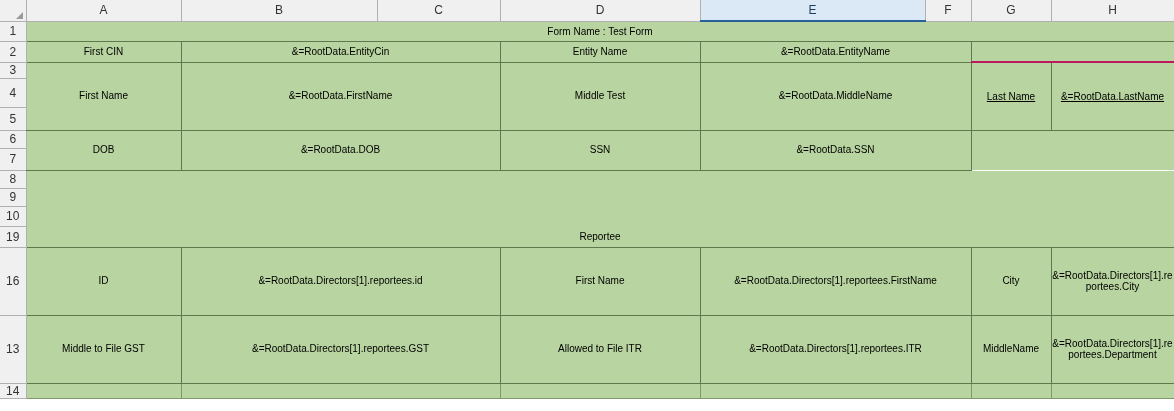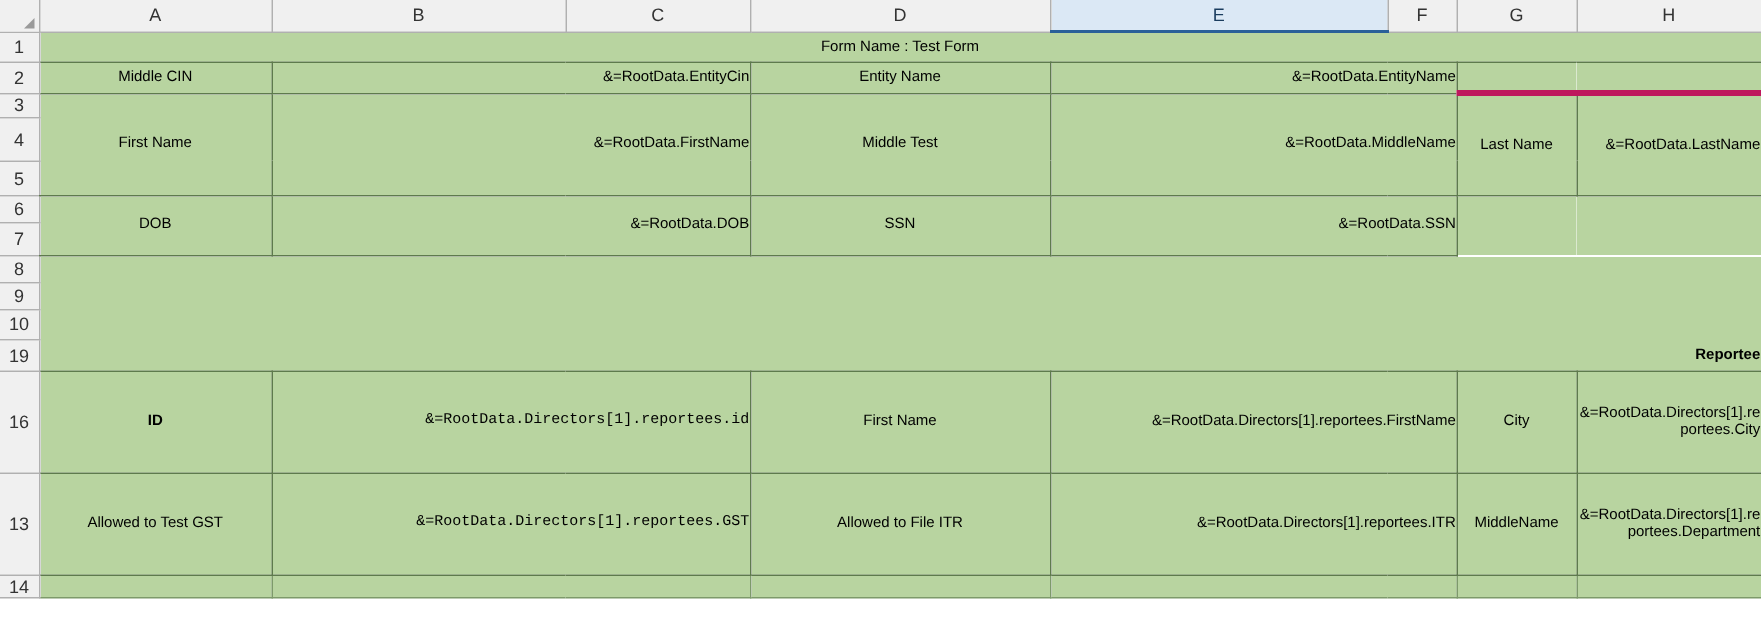--- a/index.html
+++ b/index.html
@@ -86,28 +86,28 @@
     line-height: 1.15;
     white-space: normal;
     word-wrap: break-word;
   }
   .cell.blank {
     background: #b8d4a0;
     border-right: none;
     border-bottom: none;
   }
   .ctr { text-align: center; }
-  .lft { text-align: right; }
-  .bold { font-weight: bold; }
-  .bot { vertical-align: bottom; padding-bottom: 2px; font-family: Liberation Mono, monospace; }
+  .lft { text-align: center; }
+  .bold { font-weight: normal; }
+  .bot { vertical-align: bottom; padding-bottom: 2px; }
   .wrapcell { vertical-align: top; padding-top: 2px; }
   .hardright { border-right: 1px solid #5e7a4d; }
   .hardbottom { border-bottom: 1px solid #5e7a4d; }
   .hardleft { border-left: 1px solid #5e7a4d; }
-  .hardtop { border-top: 4px solid #be185d; }
+  .hardtop { border-top: 2px solid #be185d; text-decoration: underline; }
 </style>
 </head>
 <body>
 
 <div class="sheet">
   <table class="grid">
     <colgroup>
       <col style="width:26px">
       <col style="width:155px">
       <col style="width:196px">
@@ -134,21 +134,21 @@
       <td class="colhead">H</td>
     </tr>
 
     <tr style="height:20px">
       <td class="rowhead">1</td>
       <td class="cell ctr hardbottom hardright" colspan="8">Form Name : Test Form</td>
     </tr>
 
     <tr style="height:21px">
       <td class="rowhead">2</td>
-      <td class="cell ctr hardbottom hardright">Middle CIN</td>
+      <td class="cell ctr hardbottom hardright">First CIN</td>
       <td class="cell lft hardbottom hardright" colspan="2">&amp;=RootData.EntityCin</td>
       <td class="cell ctr hardbottom hardright">Entity Name</td>
       <td class="cell lft hardbottom hardright" colspan="2">&amp;=RootData.EntityName</td>
       <td class="cell blank"></td>
       <td class="cell blank"></td>
     </tr>
 
     <tr style="height:16px">
       <td class="rowhead">3</td>
       <td class="cell ctr hardbottom hardright" rowspan="3">First Name</td>
@@ -201,21 +201,21 @@
       <td class="cell ctr bold hardbottom hardright">ID</td>
       <td class="cell lft bot hardbottom hardright" colspan="2">&amp;=RootData.Directors[1].reportees.id</td>
       <td class="cell ctr hardbottom hardright">First Name</td>
       <td class="cell lft wrapcell hardbottom hardright" colspan="2">&amp;=RootData.Directors[1].reportees.FirstName</td>
       <td class="cell ctr hardbottom hardright">City</td>
       <td class="cell lft wrapcell hardbottom hardright">&amp;=RootData.Directors[1].reportees.City</td>
     </tr>
 
     <tr style="height:68px">
       <td class="rowhead">13</td>
-      <td class="cell ctr hardbottom hardright">Allowed to Test GST</td>
+      <td class="cell ctr hardbottom hardright">Middle to File GST</td>
       <td class="cell lft bot hardbottom hardright" colspan="2">&amp;=RootData.Directors[1].reportees.GST</td>
       <td class="cell ctr hardbottom hardright">Allowed to File ITR</td>
       <td class="cell lft wrapcell hardbottom hardright" colspan="2">&amp;=RootData.Directors[1].reportees.ITR</td>
       <td class="cell ctr hardbottom hardright">MiddleName</td>
       <td class="cell lft wrapcell hardbottom hardright">&amp;=RootData.Directors[1].reportees.Department</td>
     </tr>
 
     <tr style="height:14px">
       <td class="rowhead">14</td>
       <td class="cell"></td>

